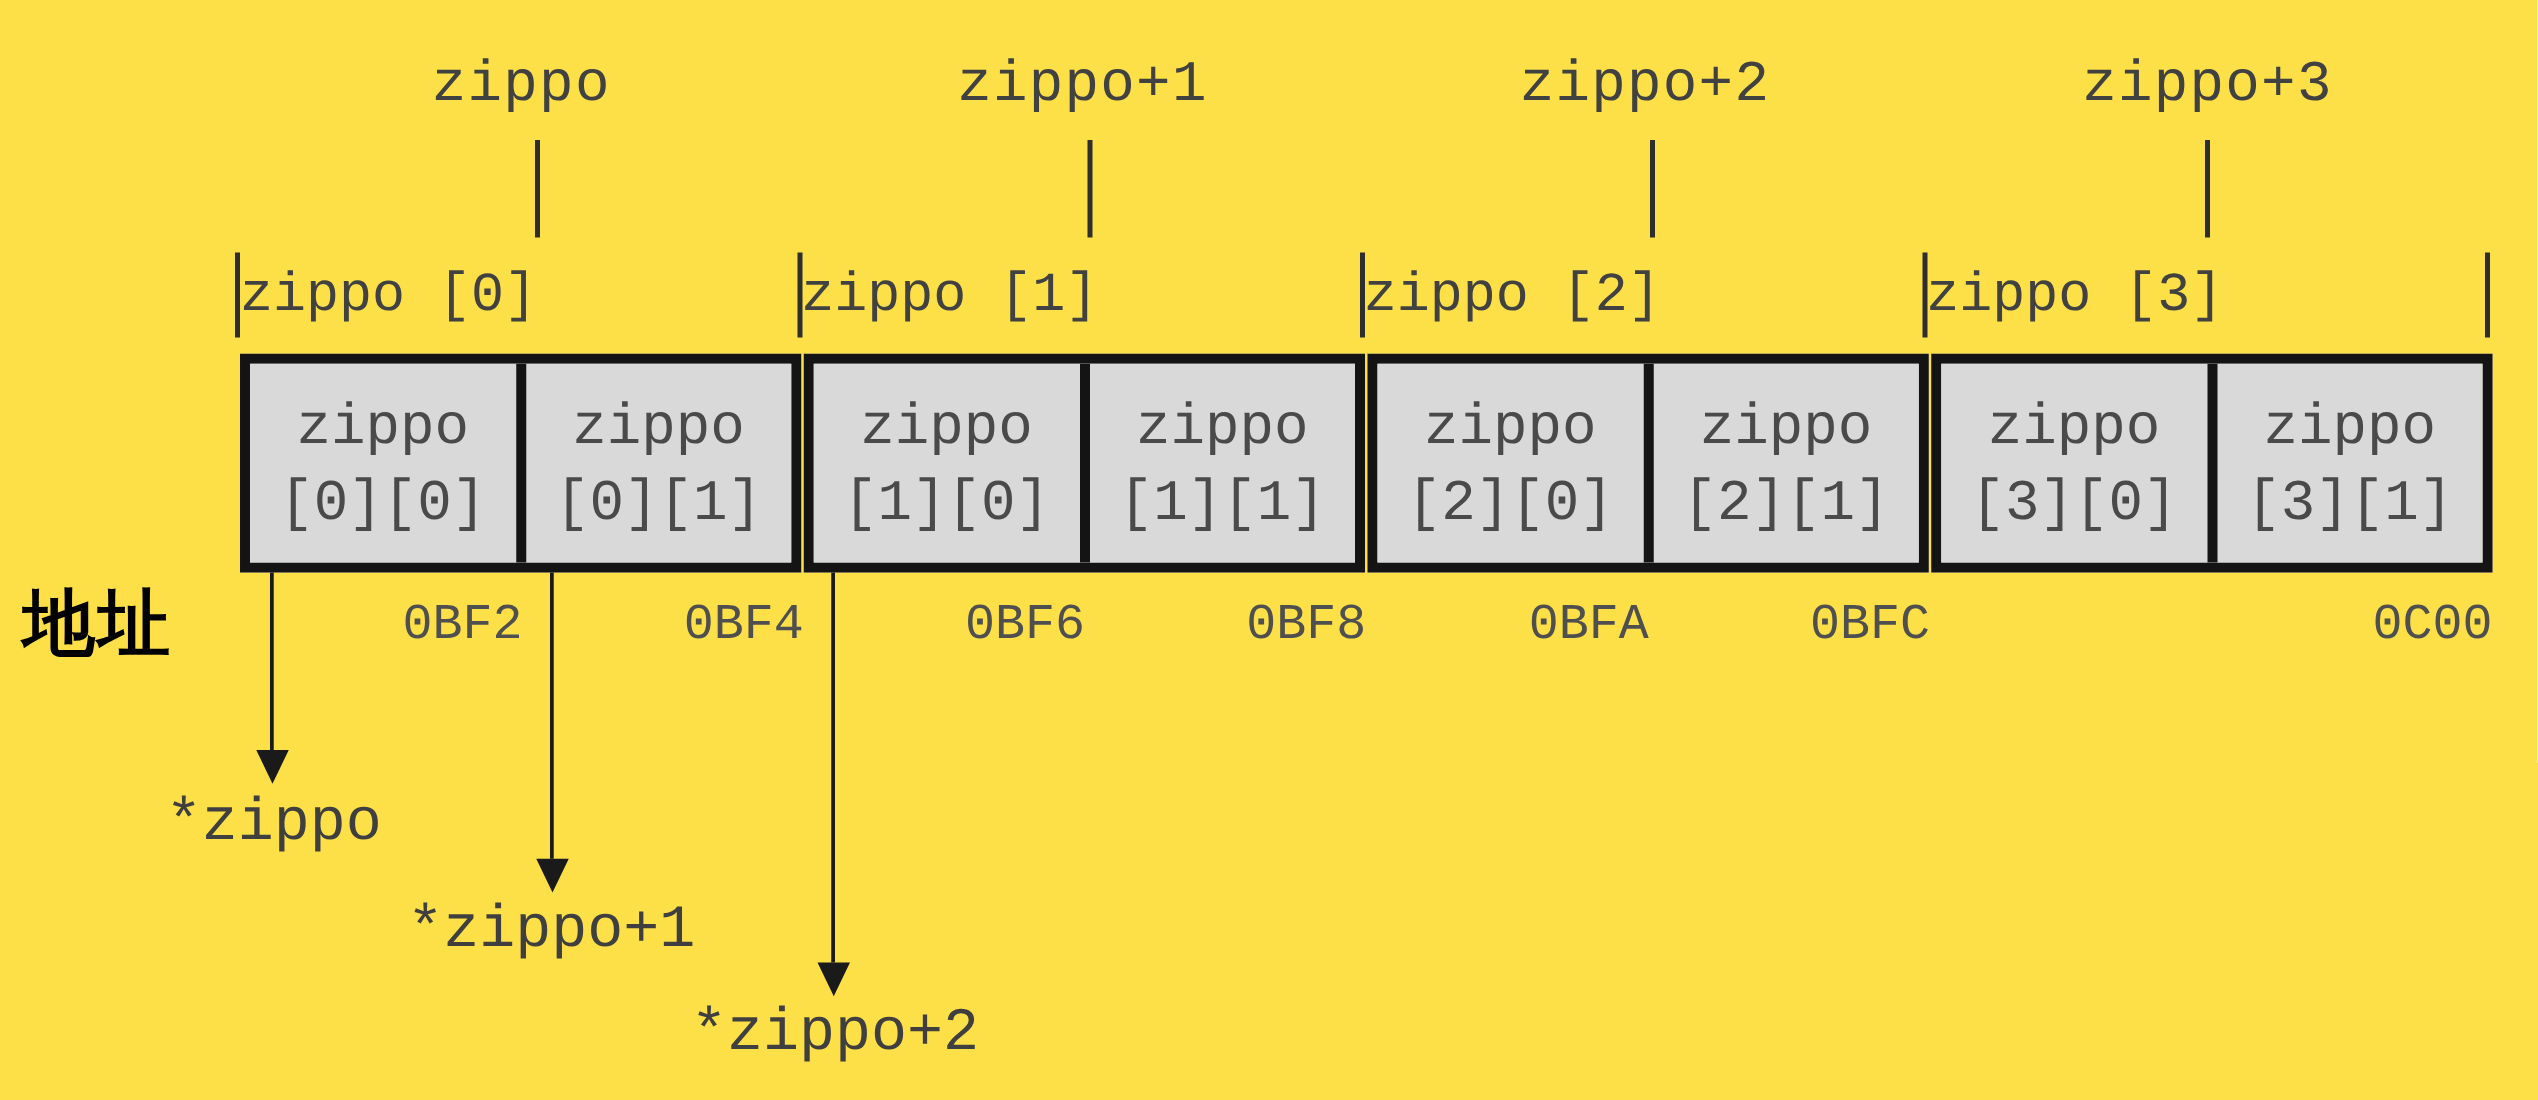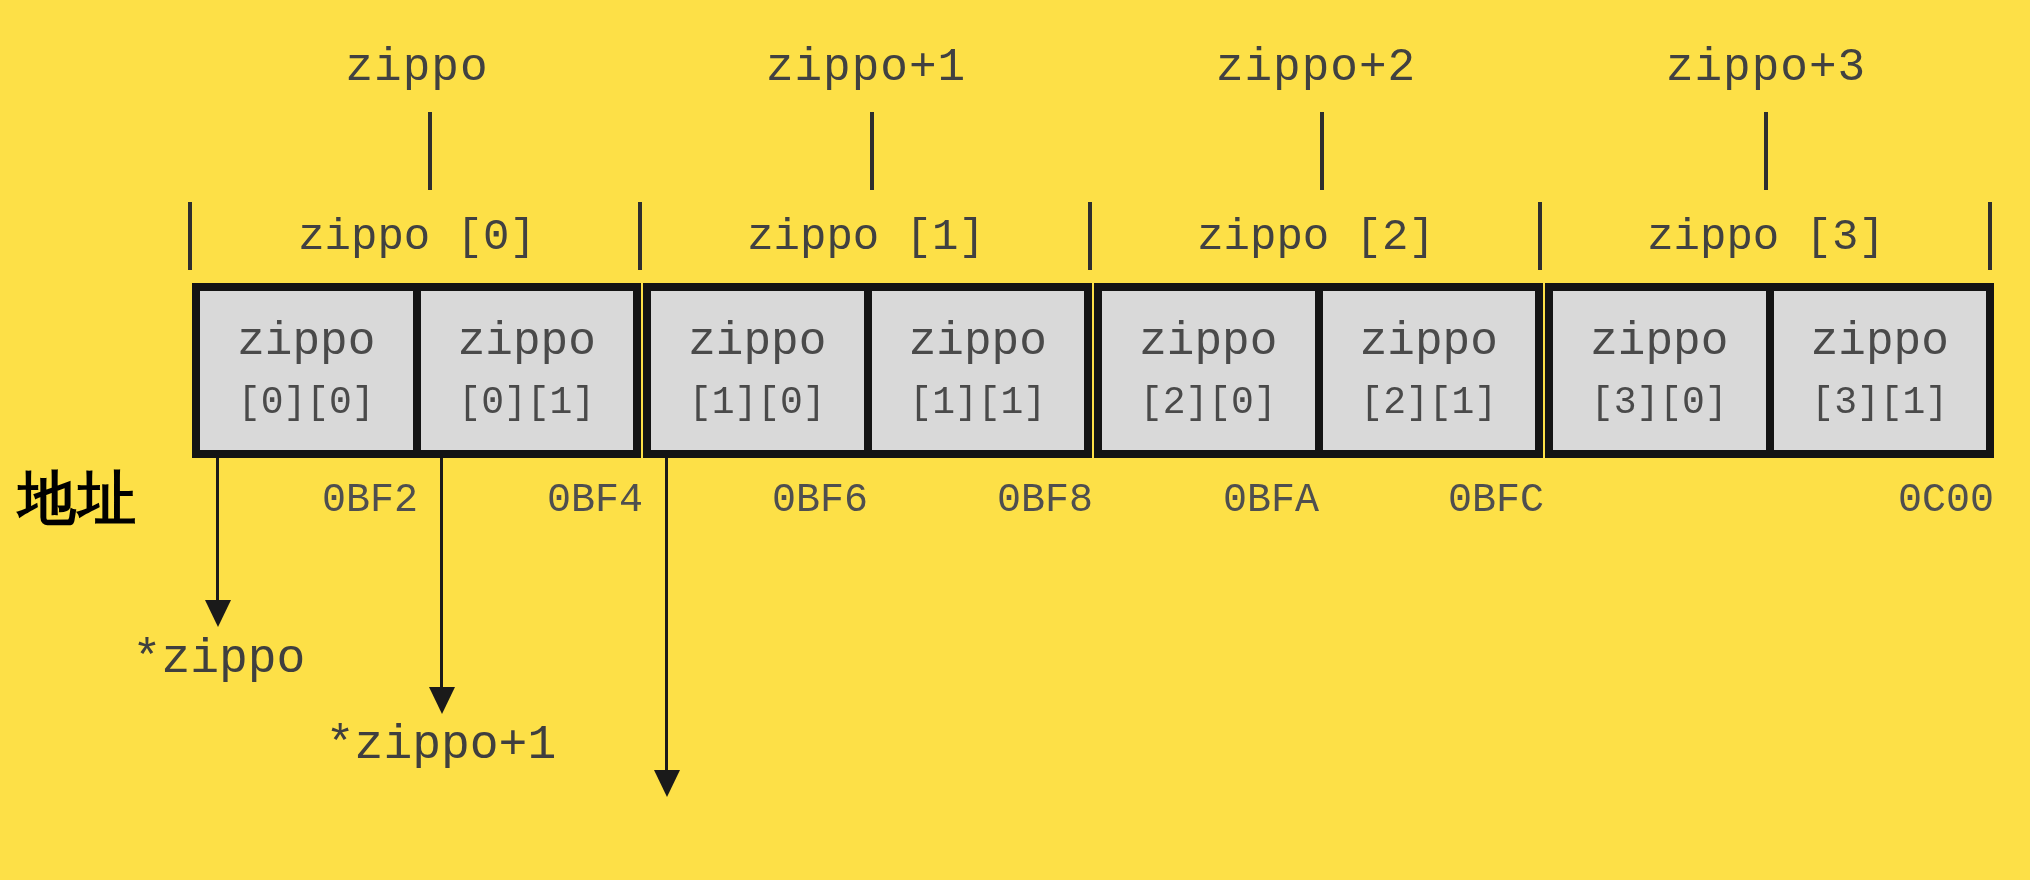--- a/index.html
+++ b/index.html
@@ -19,37 +19,37 @@
     position:absolute; top:112px; width:4px; height:78px; margin-left:-2px;
     background:#2e2e2e;
   }
   
   .row-tick {
     position:absolute; top:202px; width:4px; height:68px; margin-left:-2px;
     background:#2e2e2e;
   }
   .row-label {
     position:absolute; top:212px; width:450px; margin-left:-225px;
-    text-align:center; font-size:44px; color:#414141; white-space:pre;
+    font-size:44px; color:#414141; white-space:pre;
   }
   
   .memory-box {
     position:absolute; left:192px; top:283px; width:1802px; height:175px;
     display:flex; gap:2px;
   }
   .pair {
     flex:1 1 0; display:flex; border:8px solid #141414; background:#d9d9d9;
   }
   .cell {
     flex:1 1 0; background:#d9d9d9; display:flex; flex-direction:column;
     align-items:center; justify-content:center; overflow:hidden;
   }
   .cell + .cell { border-left:8px solid #141414; }
   .cell .l1 { font-size:46px; line-height:64px; color:#4a4a4a; white-space:pre; }
-  .cell .l2 { font-size:38px; line-height:58px; color:#4a4a4a; white-space:pre; }
+  .cell .l2 { font-size:46px; line-height:58px; color:#4a4a4a; white-space:pre; }
   
   .addr {
     position:absolute; top:478px; width:226px; margin-left:-113px;
     text-align:right; font-size:40px; color:#4f4f4f; white-space:pre;
   }
   .addr-caption {
     position:absolute; left:18px; top:460px; font-size:58px; font-weight:bold;
     color:#000000; font-family:Liberation Serif, serif;
     white-space:pre; letter-spacing:2px;
   }
@@ -146,14 +146,15 @@
   <div class="addr" style="left:1206px">0BFA</div>
   <div class="addr" style="left:1431px">0BFC</div>
   <div class="addr" style="left:1881px">0C00</div>
 
   <div class="arrow" style="left:217px; height:142px"></div>
   <div class="arrow" style="left:441px; height:229px"></div>
   <div class="arrow" style="left:666px; height:312px"></div>
 
   <div class="deref-label" style="left:219px; top:632px">*zippo</div>
   <div class="deref-label" style="left:441px; top:718px">*zippo+1</div>
+  <div class="deref-label" style="left:668px; top:800px">*zippo+2</div>
 
 </div>
 
 </body></html>

